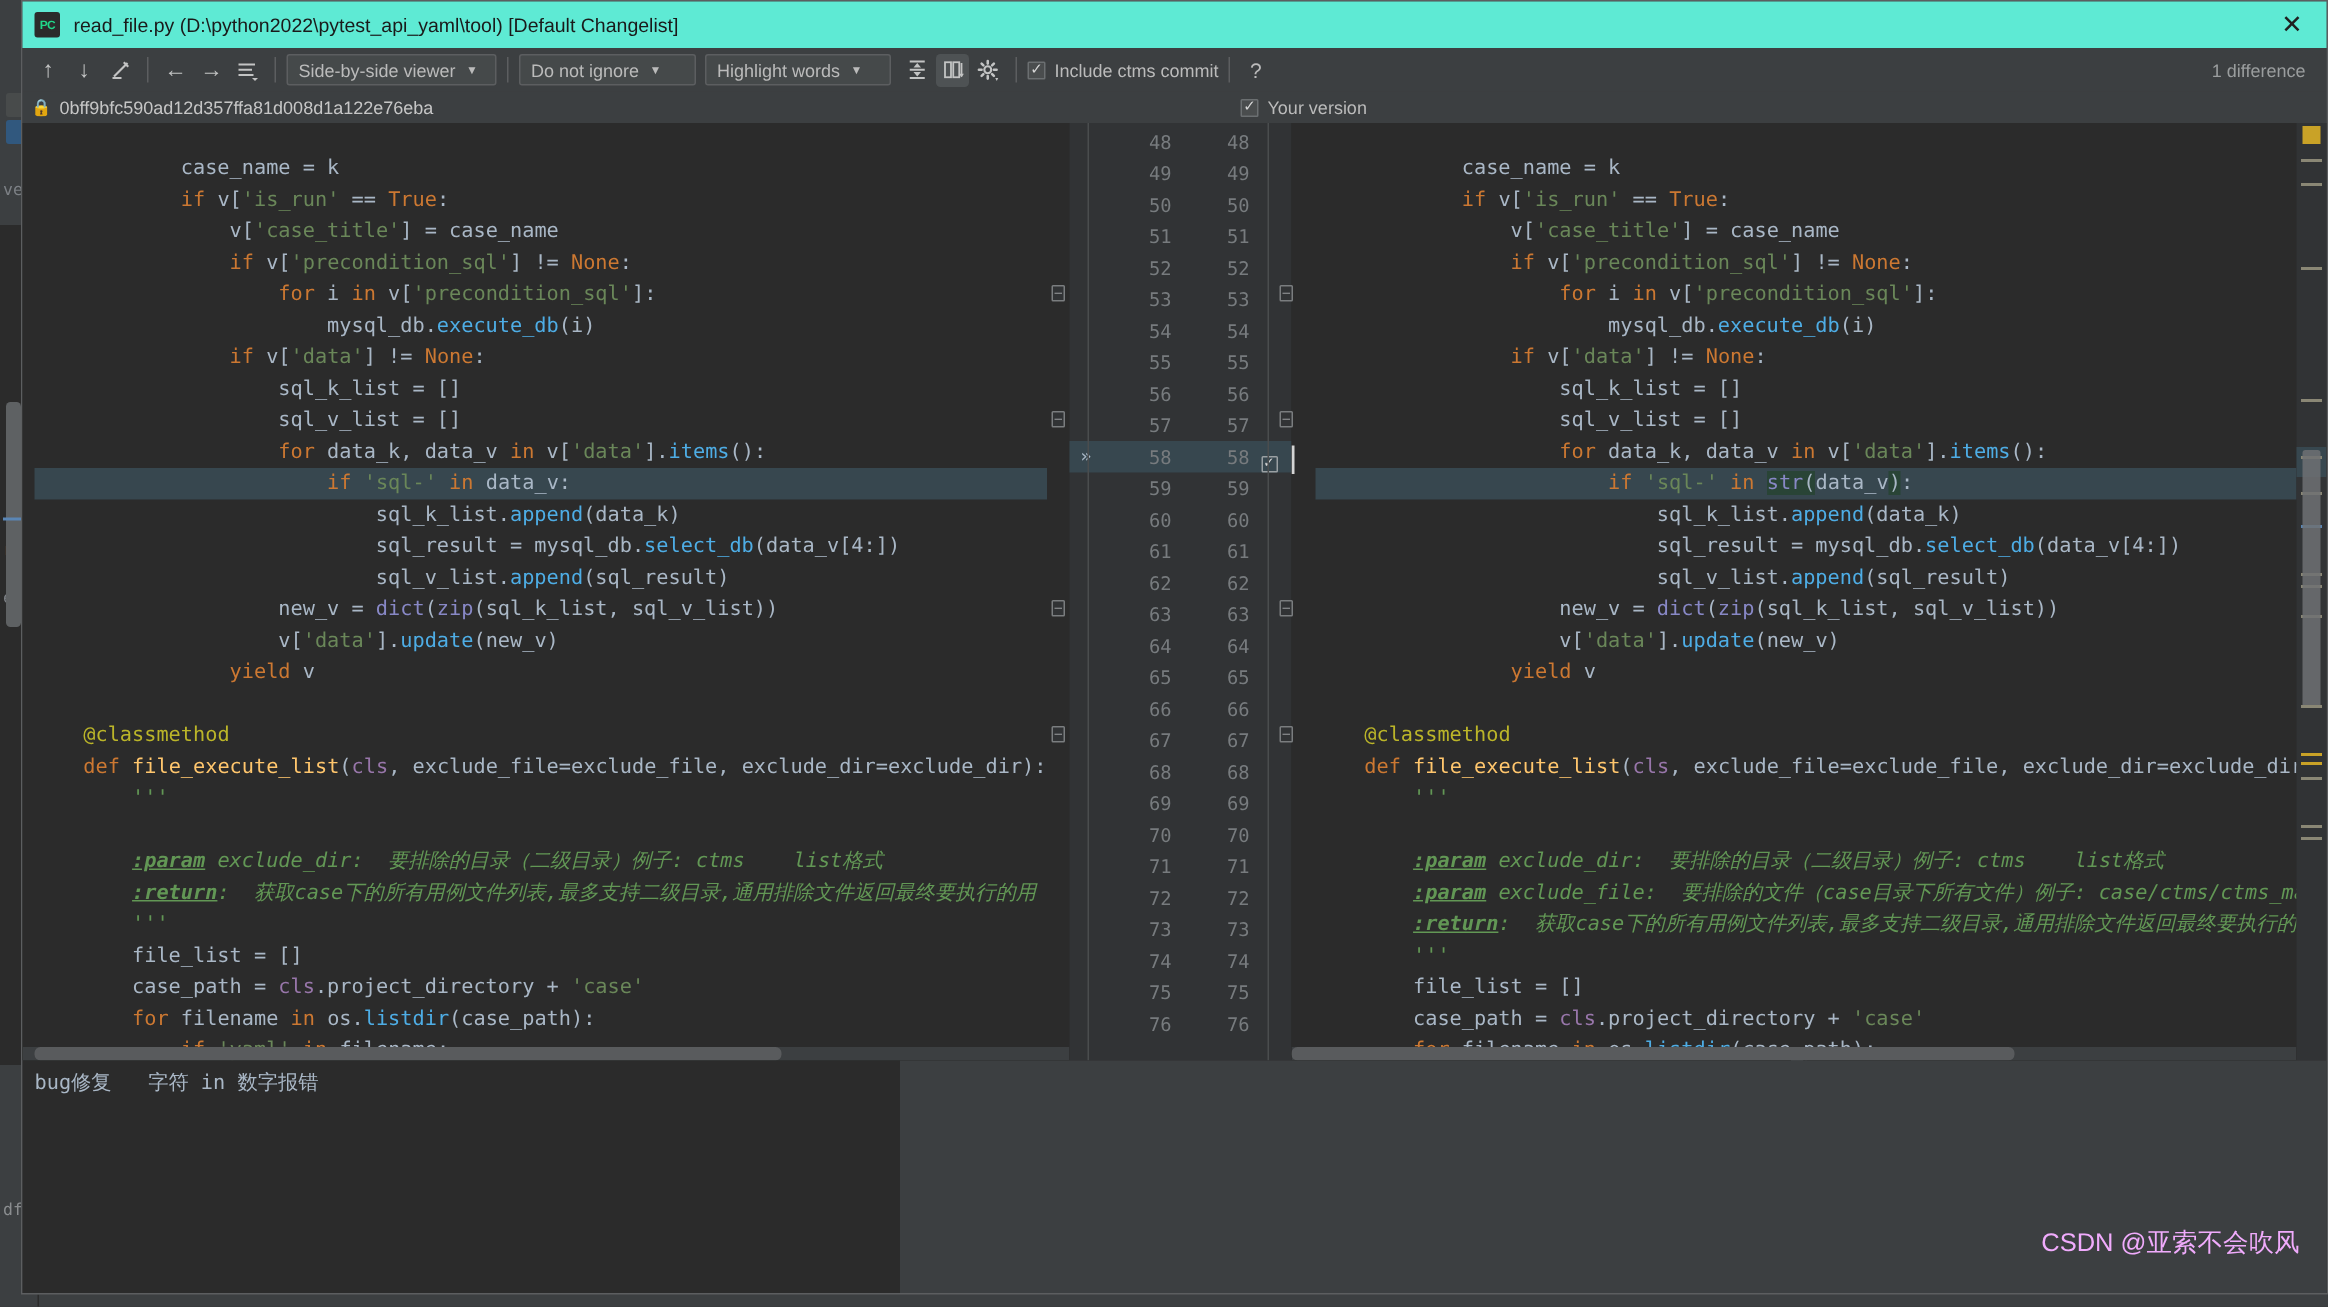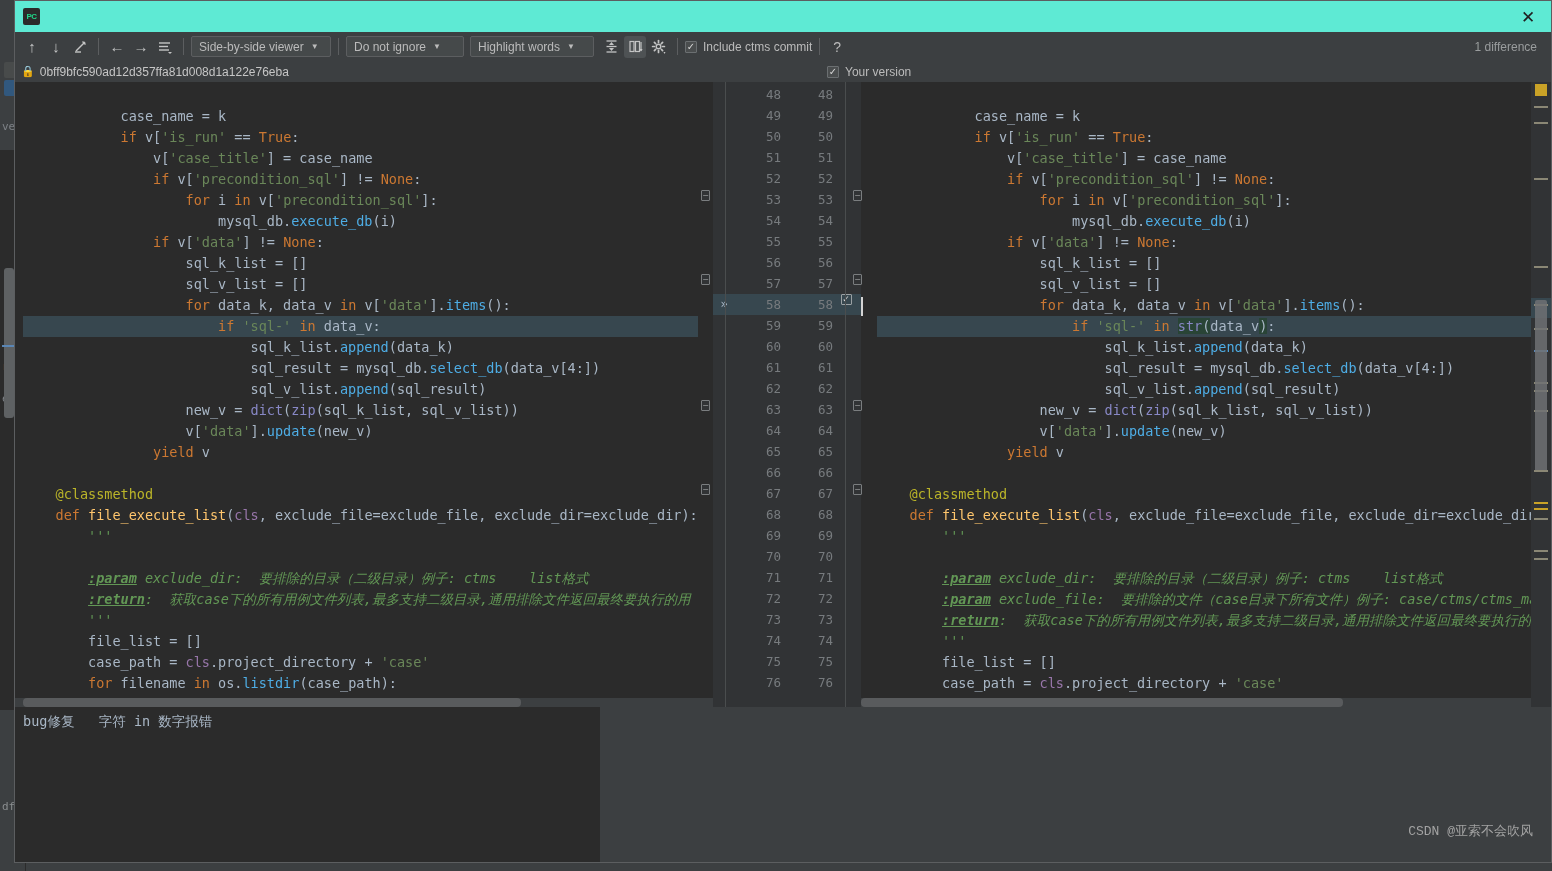--- a/index.html
+++ b/index.html
@@ -60,41 +60,41 @@
   #rev-right { display:flex; align-items:center; gap:6px; padding-left:100px; }
 
   
   #diff-body { flex:1; display:flex; background:#2b2b2b; position:relative; overflow:hidden; }
 
   .pane { position:relative; overflow:hidden; background:#2b2b2b; }
   #pane-left { width:698px; flex:none; }
   #pane-gutter { width:148px; flex:none; background:#313335; position:relative; }
   #pane-right { flex:1; position:relative; }
 
-  .codewrap { position:absolute; left:0; top:18px; padding-top:6px; }
+  .codewrap { position:absolute; left:0; top:0; padding-top:20px; }
   .cline { height:21px; line-height:21px; font-family:"DejaVu Sans Mono", monospace;
     font-size:13.5px; color:#a9b7c6; white-space:pre; }
   .cline.hl { background:#37474f; }
   #pane-left .codewrap { padding-left:8px; }
   #pane-right .codewrap { padding-left:16px; }
 
   .k  { color:#cc7832; }        
   .s  { color:#6a8759; }        
   .m  { color:#ffc66d; }        
   .f  { color:#a9b7c6; }
   .fn { color:#4eade5; }        
   .b  { color:#8888c6; }
   .p  { color:#9876aa; }        
   .deco { color:#bbb529; }      
   .doc { color:#629755; font-style:italic; }
   .doctag { color:#629755; font-style:italic; font-weight:bold; text-decoration:underline;text-align:center; }
   .ins { background:#294436; }
 
   
-  .gline { height:21px; line-height:21px; display:flex; align-items:flex-start;
+  .gline { height:21px; line-height:21px; display:flex; align-items:flex-end;
     font-family:"DejaVu Sans Mono", monospace; font-size:12.5px; color:#606366; }
   .gline.hl { background:#37474f; }
   .gnum-l { width:52px; text-align:right; padding-right:6px; color:#777b7e; }
   .gnum-r { width:52px; text-align:right; padding-right:6px; color:#777b7e; }
   .gmark { width:22px; text-align:center; color:#a9b7c6; font-size:12px; }
   .gchk { width:14px; display:flex; align-items:center; justify-content:center; }
   .gchk .mini { width:11px; height:11px; border:1px solid #9aa0a3; border-radius:1px;
     display:flex; align-items:center; justify-content:center; font-size:9px; color:#d6d6d6;
     line-height:1; font-family:"DejaVu Sans", sans-serif; }
   .gutter-divider { position:absolute; top:0; width:1px; height:100%; background:#4a4d4e; }
@@ -130,22 +130,22 @@
   #cm-clock { width:16px; height:16px; border-radius:50%; border:1.5px solid #a0a3a5;
     position:relative; flex:none; }
   #cm-clock:before { content:""; position:absolute; left:6px; top:3px; width:1.5px; height:5px;
     background:#a0a3a5; }
   #cm-clock:after { content:""; position:absolute; left:6.5px; top:7.5px; width:4px; height:1.5px;
     background:#a0a3a5; }
   #cm-area { flex:1; background:#2b2b2b; display:flex; }
   #cm-text { flex:none; width:585px; padding:6px 8px; font-family:"DejaVu Sans Mono", monospace;
     font-size:13.5px; color:#a9b7c6; white-space:pre; }
   #cm-rest { flex:1; background:#3c3f41; position:relative; }
-  #watermark { position:absolute; right:18px; bottom:22px; font-size:13px; color:#a3a3a3;
-    white-space:nowrap; font-family:Liberation Mono, monospace; }
+  #watermark { position:absolute; right:18px; bottom:22px; font-size:17px; color:#f0abfc;
+    white-space:nowrap; font-family:Liberation Sans, sans-serif; }
 </style>
 </head>
 <body>
 
 <div id="bg-ide">
   <div id="bg-left-strip">
     <div id="bg-tool-icons">
       <div class="bgicon" style="background:#4a4d4e;"></div>
       <div class="bgicon" style="background:#2f5d8a;"></div>
     </div>
@@ -158,20 +158,21 @@
     <div style="position:absolute;left:2px;top:345px;width:14px;height:2px;background:#5a86b5;"></div>
   </div>
 </div>
 
 <div id="diff-window">
 
   <div id="titlebar">
     <div id="pc-logo">
       <span>PC</span>
     </div>
+    <div id="title-text">read_file.py (D:\python2022\pytest_api_yaml\tool) [Default Changelist]</div>
     <div id="close-x">✕</div>
   </div>
 
   <div id="toolbar">
     <div class="tb-icon" style="font-size:15px;">↑</div>
     <div class="tb-icon" style="font-size:15px;">↓</div>
     <div class="tb-icon">
       <svg width="15" height="15" viewBox="0 0 15 15" aria-hidden="true">
         <line x1="3" y1="12" x2="12" y2="3" stroke="#c3c4c4" stroke-width="1.4"></line>
         <line x1="9.5" y1="2.5" x2="12.5" y2="5.5" stroke="#c3c4c4" stroke-width="1.4"></line>

